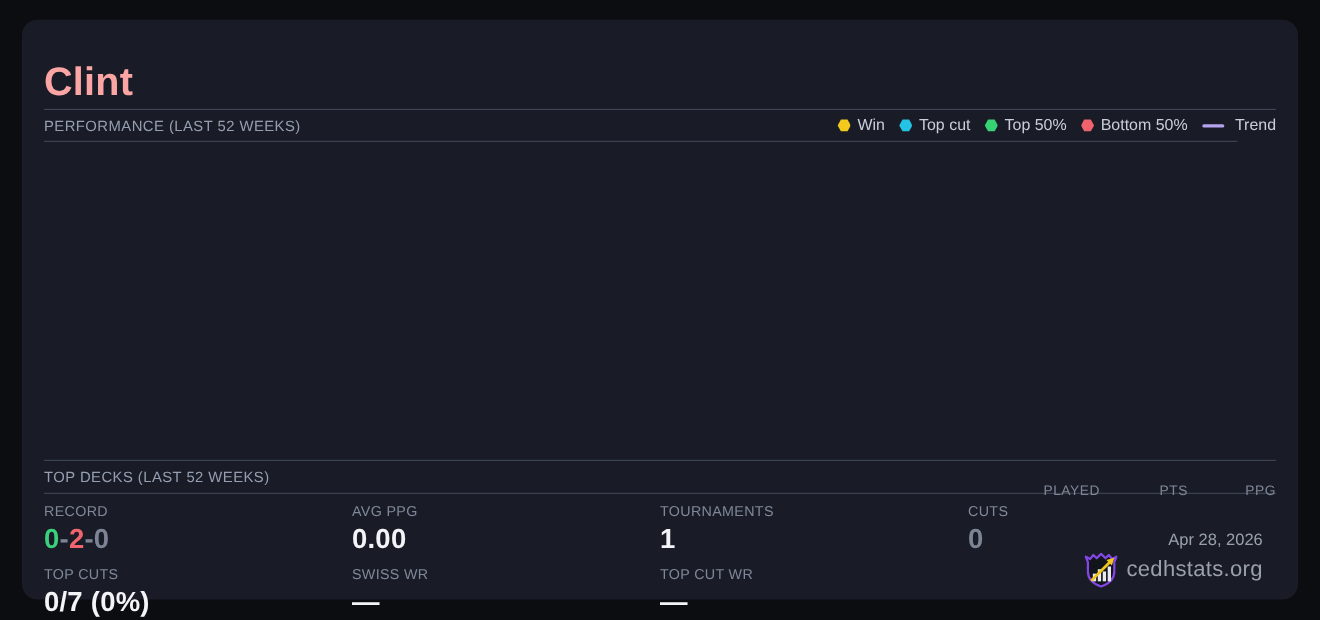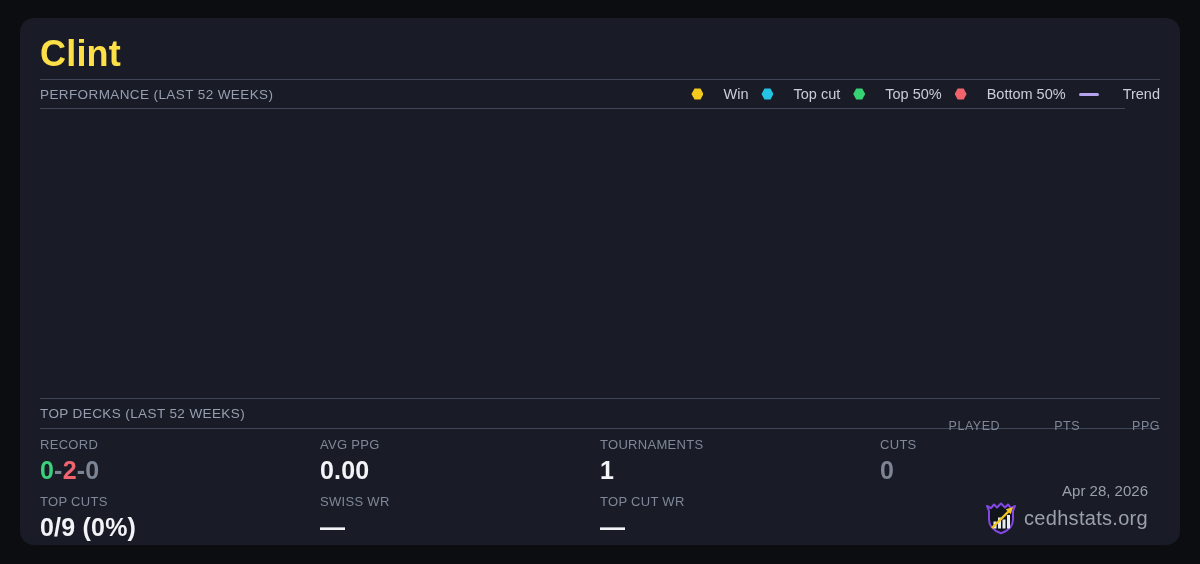--- a/index.html
+++ b/index.html
@@ -12,38 +12,38 @@
   }
   .card {
     position:absolute; left:20px; top:18px;
     width:1160px; height:527px;
     background:#191c26;
     border-radius:14px;
     box-sizing:border-box;
     padding:0 20px;
   }
   .page-title {
-    margin:0; padding-top:14px;
+    margin:0; padding-top:34px;
     font-size:36px; line-height:44px;
-    font-weight:700; color:#fde047;
+    font-weight:700; color:#fca5a5;
     letter-spacing:0.2px;
   }
   .divider { border:none; border-top:1px solid #3f4657; margin:0; }
   .divider-title { margin-top:3px; }
   .divider-chart { width:1085px; }
 
   .section-row {
     height:28px;
     display:flex; align-items:center; justify-content:space-between;
   }
   .section-title {
     font-size:13.5px; color:#969fb1; letter-spacing:0.4px;
   }
   .legend { display:flex; align-items:center; gap:13px; }
-  .legend-item { display:flex; align-items:center; gap:20px;
+  .legend-item { display:flex; align-items:center; gap:6px;
     font-size:14.5px; color:#c9ced8; }
   .legend-dot {
     width:12px; height:12px; display:inline-block;
     clip-path:polygon(25% 5%, 75% 5%, 100% 50%, 75% 95%, 25% 95%, 0% 50%);
   }
   .legend-trend {
     width:20px; height:3px; border-radius:2px; display:inline-block; margin-right:4px;
   }
 
   .chart-area { height:289px; }
@@ -153,21 +153,21 @@
       <div class="stat-value">1</div>
     </div>
 
     <div>
       <div class="stat-label">CUTS</div>
       <div class="stat-value muted">0</div>
     </div>
 
     <div>
       <div class="stat-label">TOP CUTS</div>
-      <div class="stat-value">0/9 (0%)</div>
+      <div class="stat-value">0/7 (0%)</div>
     </div>
 
     <div>
       <div class="stat-label">SWISS WR</div>
       <div class="stat-value">—</div>
     </div>
 
     <div>
       <div class="stat-label">TOP CUT WR</div>
       <div class="stat-value">—</div>

